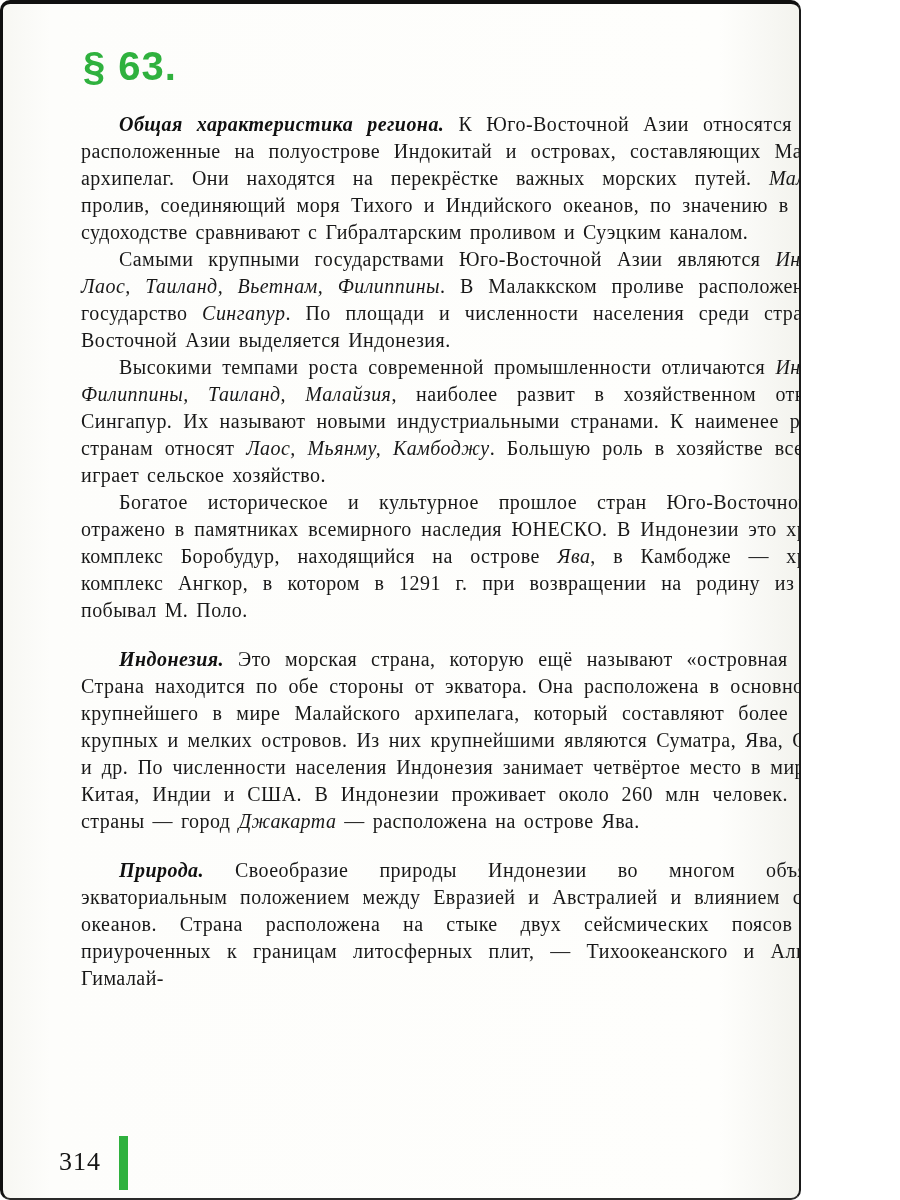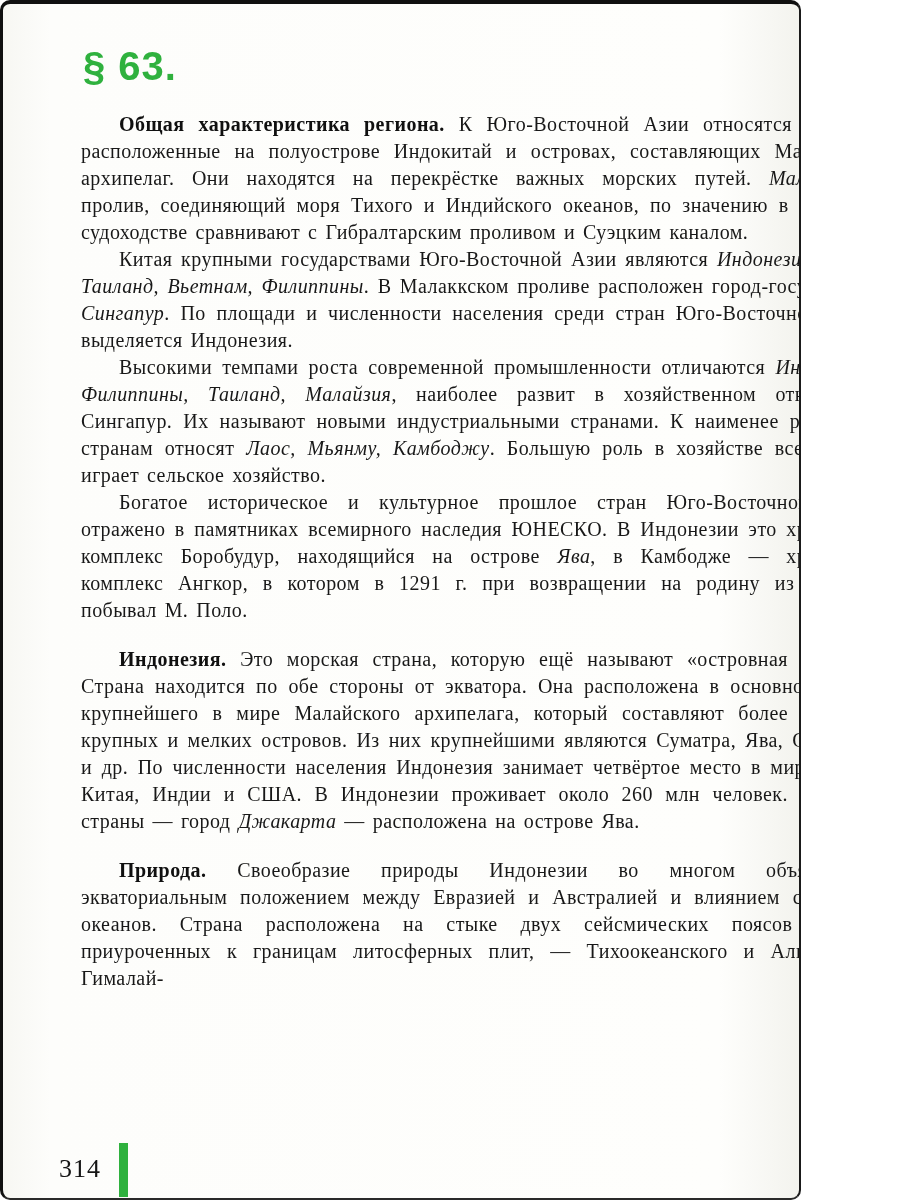--- a/index.html
+++ b/index.html
@@ -54,27 +54,28 @@
     color: #181818;
     letter-spacing: 0.45px;
     word-spacing: 2.5px;
   }
   .text-column p.section-start {
     margin-top: 22px;
   }
   .text-column b {
     font-weight: 700;
     color: #101010;
+    font-style: italic;
   }
   .text-column i {
   }
   .footer {
     position: absolute;
     left: 56px;
-    bottom: 1px;
+    bottom: 8px;
     display: flex;
     align-items: flex-end;
     gap: 18px;
   }
   .page-num {
     font-family: "Liberation Serif", serif;
     font-size: 26px;
     color: #151515;
     margin-bottom: 13px;
     letter-spacing: 1px;
@@ -90,21 +91,21 @@
 <body>
 
 <div class="page">
 
   <header class="heading">
     <span class="sec-num">§ 63.</span>
   </header>
 
   <main class="text-column" id="text-column">
       <p><b>Общая характеристика региона. </b><span>К Юго-Восточной Азии относятся страны, расположенные на полуострове Индокитай и островах, составляющих Малайский архипелаг. Они находятся на перекрёстке важных морских путей. </span><i>Малаккский</i><span> пролив, соединяющий моря Тихого и Индийского океанов, по значению в морском судоходстве сравнивают с Гибралтарским проливом и Суэцким каналом.</span></p>
-      <p><span>Китая крупными государствами Юго-Восточной Азии являются </span><i>Индонезия, Лаос, Таиланд, Вьетнам, Филиппины</i><span>. В Малаккском проливе расположен город-государство </span><i>Сингапур</i><span>. По площади и численности населения среди стран Юго-Восточной Азии выделяется Индонезия.</span></p>
+      <p><span>Самыми крупными государствами Юго-Восточной Азии являются </span><i>Индонезия, Лаос, Таиланд, Вьетнам, Филиппины</i><span>. В Малаккском проливе расположен город-государство </span><i>Сингапур</i><span>. По площади и численности населения среди стран Юго-Восточной Азии выделяется Индонезия.</span></p>
       <p><span>Высокими темпами роста современной промышленности отличаются </span><i>Индонезия, Филиппины, Таиланд, Малайзия</i><span>, наиболее развит в хозяйственном отношении Сингапур. Их называют новыми индустриальными странами. К наименее развитым странам относят </span><i>Лаос, Мьянму, Камбоджу</i><span>. Большую роль в хозяйстве всех стран играет сельское хозяйство.</span></p>
       <p><span>Богатое историческое и культурное прошлое стран Юго-Восточной Азии отражено в памятниках всемирного наследия ЮНЕСКО. В Индонезии это храмовый комплекс Боробудур, находящийся на острове </span><i>Ява</i><span>, в Камбодже — храмовый комплекс Ангкор, в котором в 1291 г. при возвращении на родину из Пекина побывал М. Поло.</span></p>
       <p class="section-start"><b>Индонезия. </b><span>Это морская страна, которую ещё называют «островная Индия». Страна находится по обе стороны от экватора. Она расположена в основной части крупнейшего в мире Малайского архипелага, который составляют более 13 тыс. крупных и мелких островов. Из них крупнейшими являются Суматра, Ява, Сулавеси и др. По численности населения Индонезия занимает четвёртое место в мире после Китая, Индии и США. В Индонезии проживает около 260 млн человек. Столица страны — город </span><i>Джакарта</i><span> — расположена на острове Ява.</span></p>
       <p class="section-start"><b>Природа. </b><span>Своеобразие природы Индонезии во многом объясняется экваториальным положением между Евразией и Австралией и влиянием соседних океанов. Страна расположена на стыке двух сейсмических поясов Земли, приуроченных к границам литосферных плит, — Тихоокеанского и Альпийско-Гималай-</span></p>
     </main>
 
   <footer class="footer">
     <span class="page-num">314</span>
     <span class="page-num-bar"></span>
   </footer>

